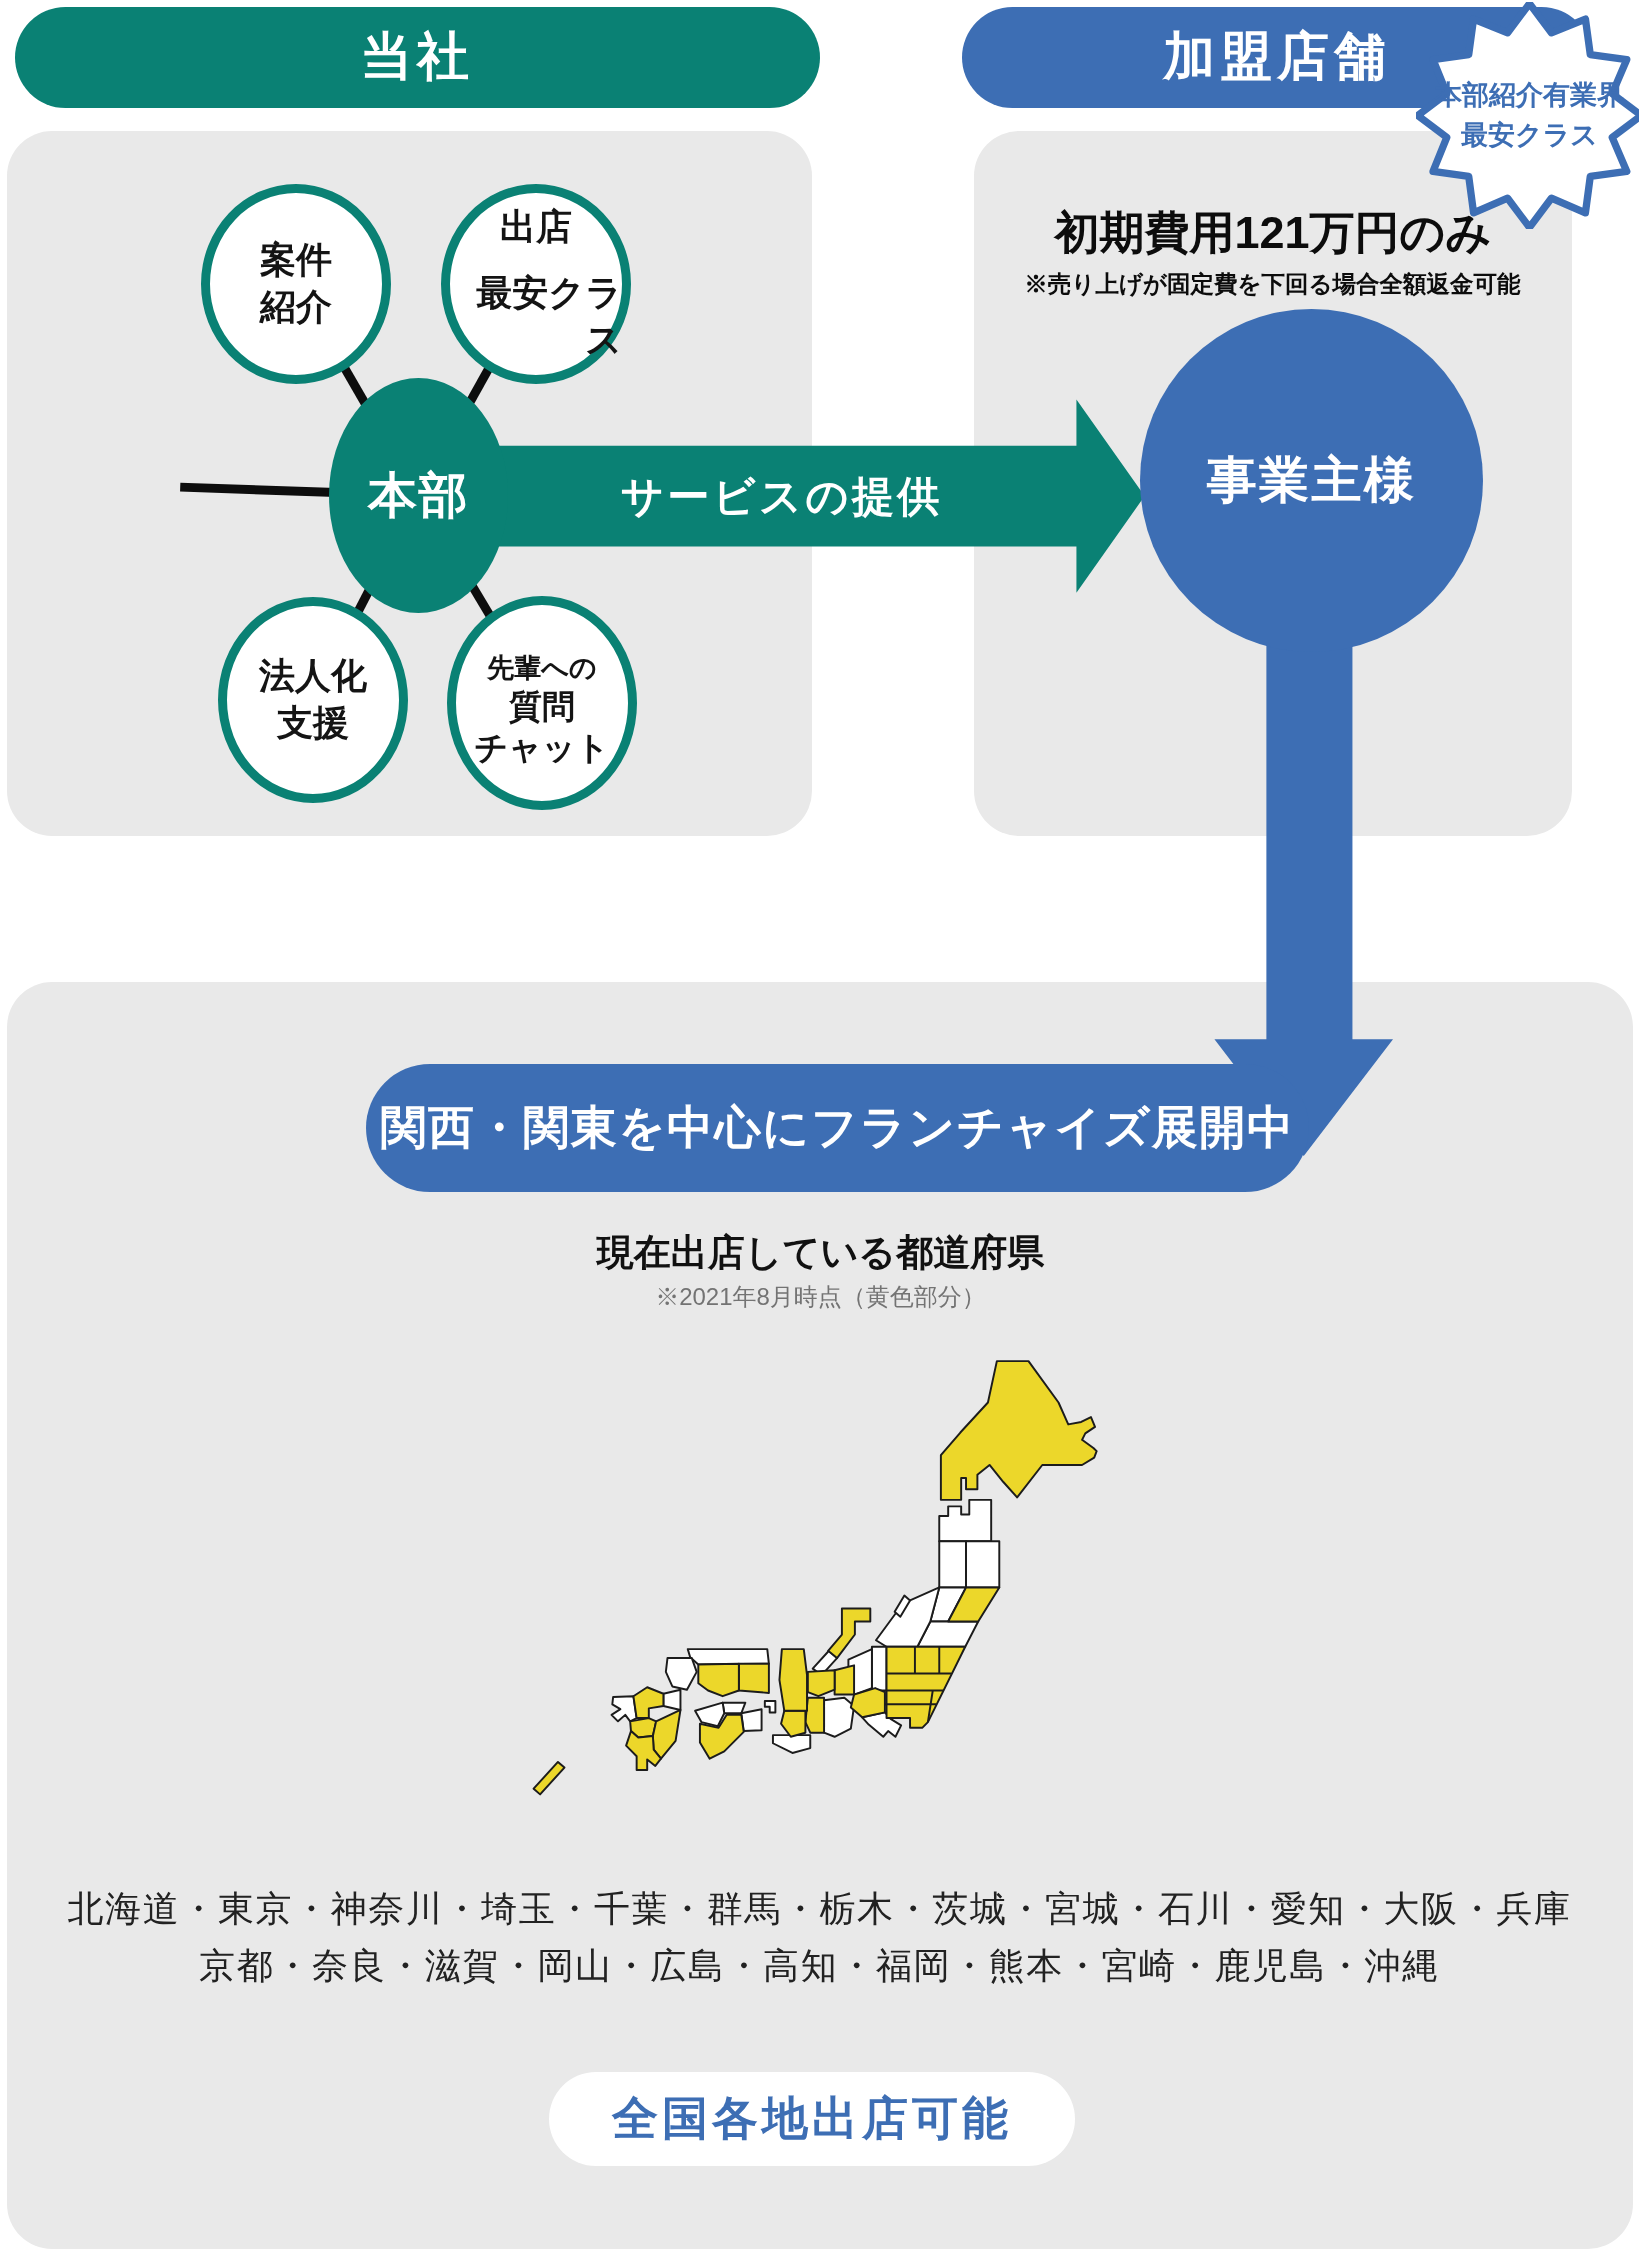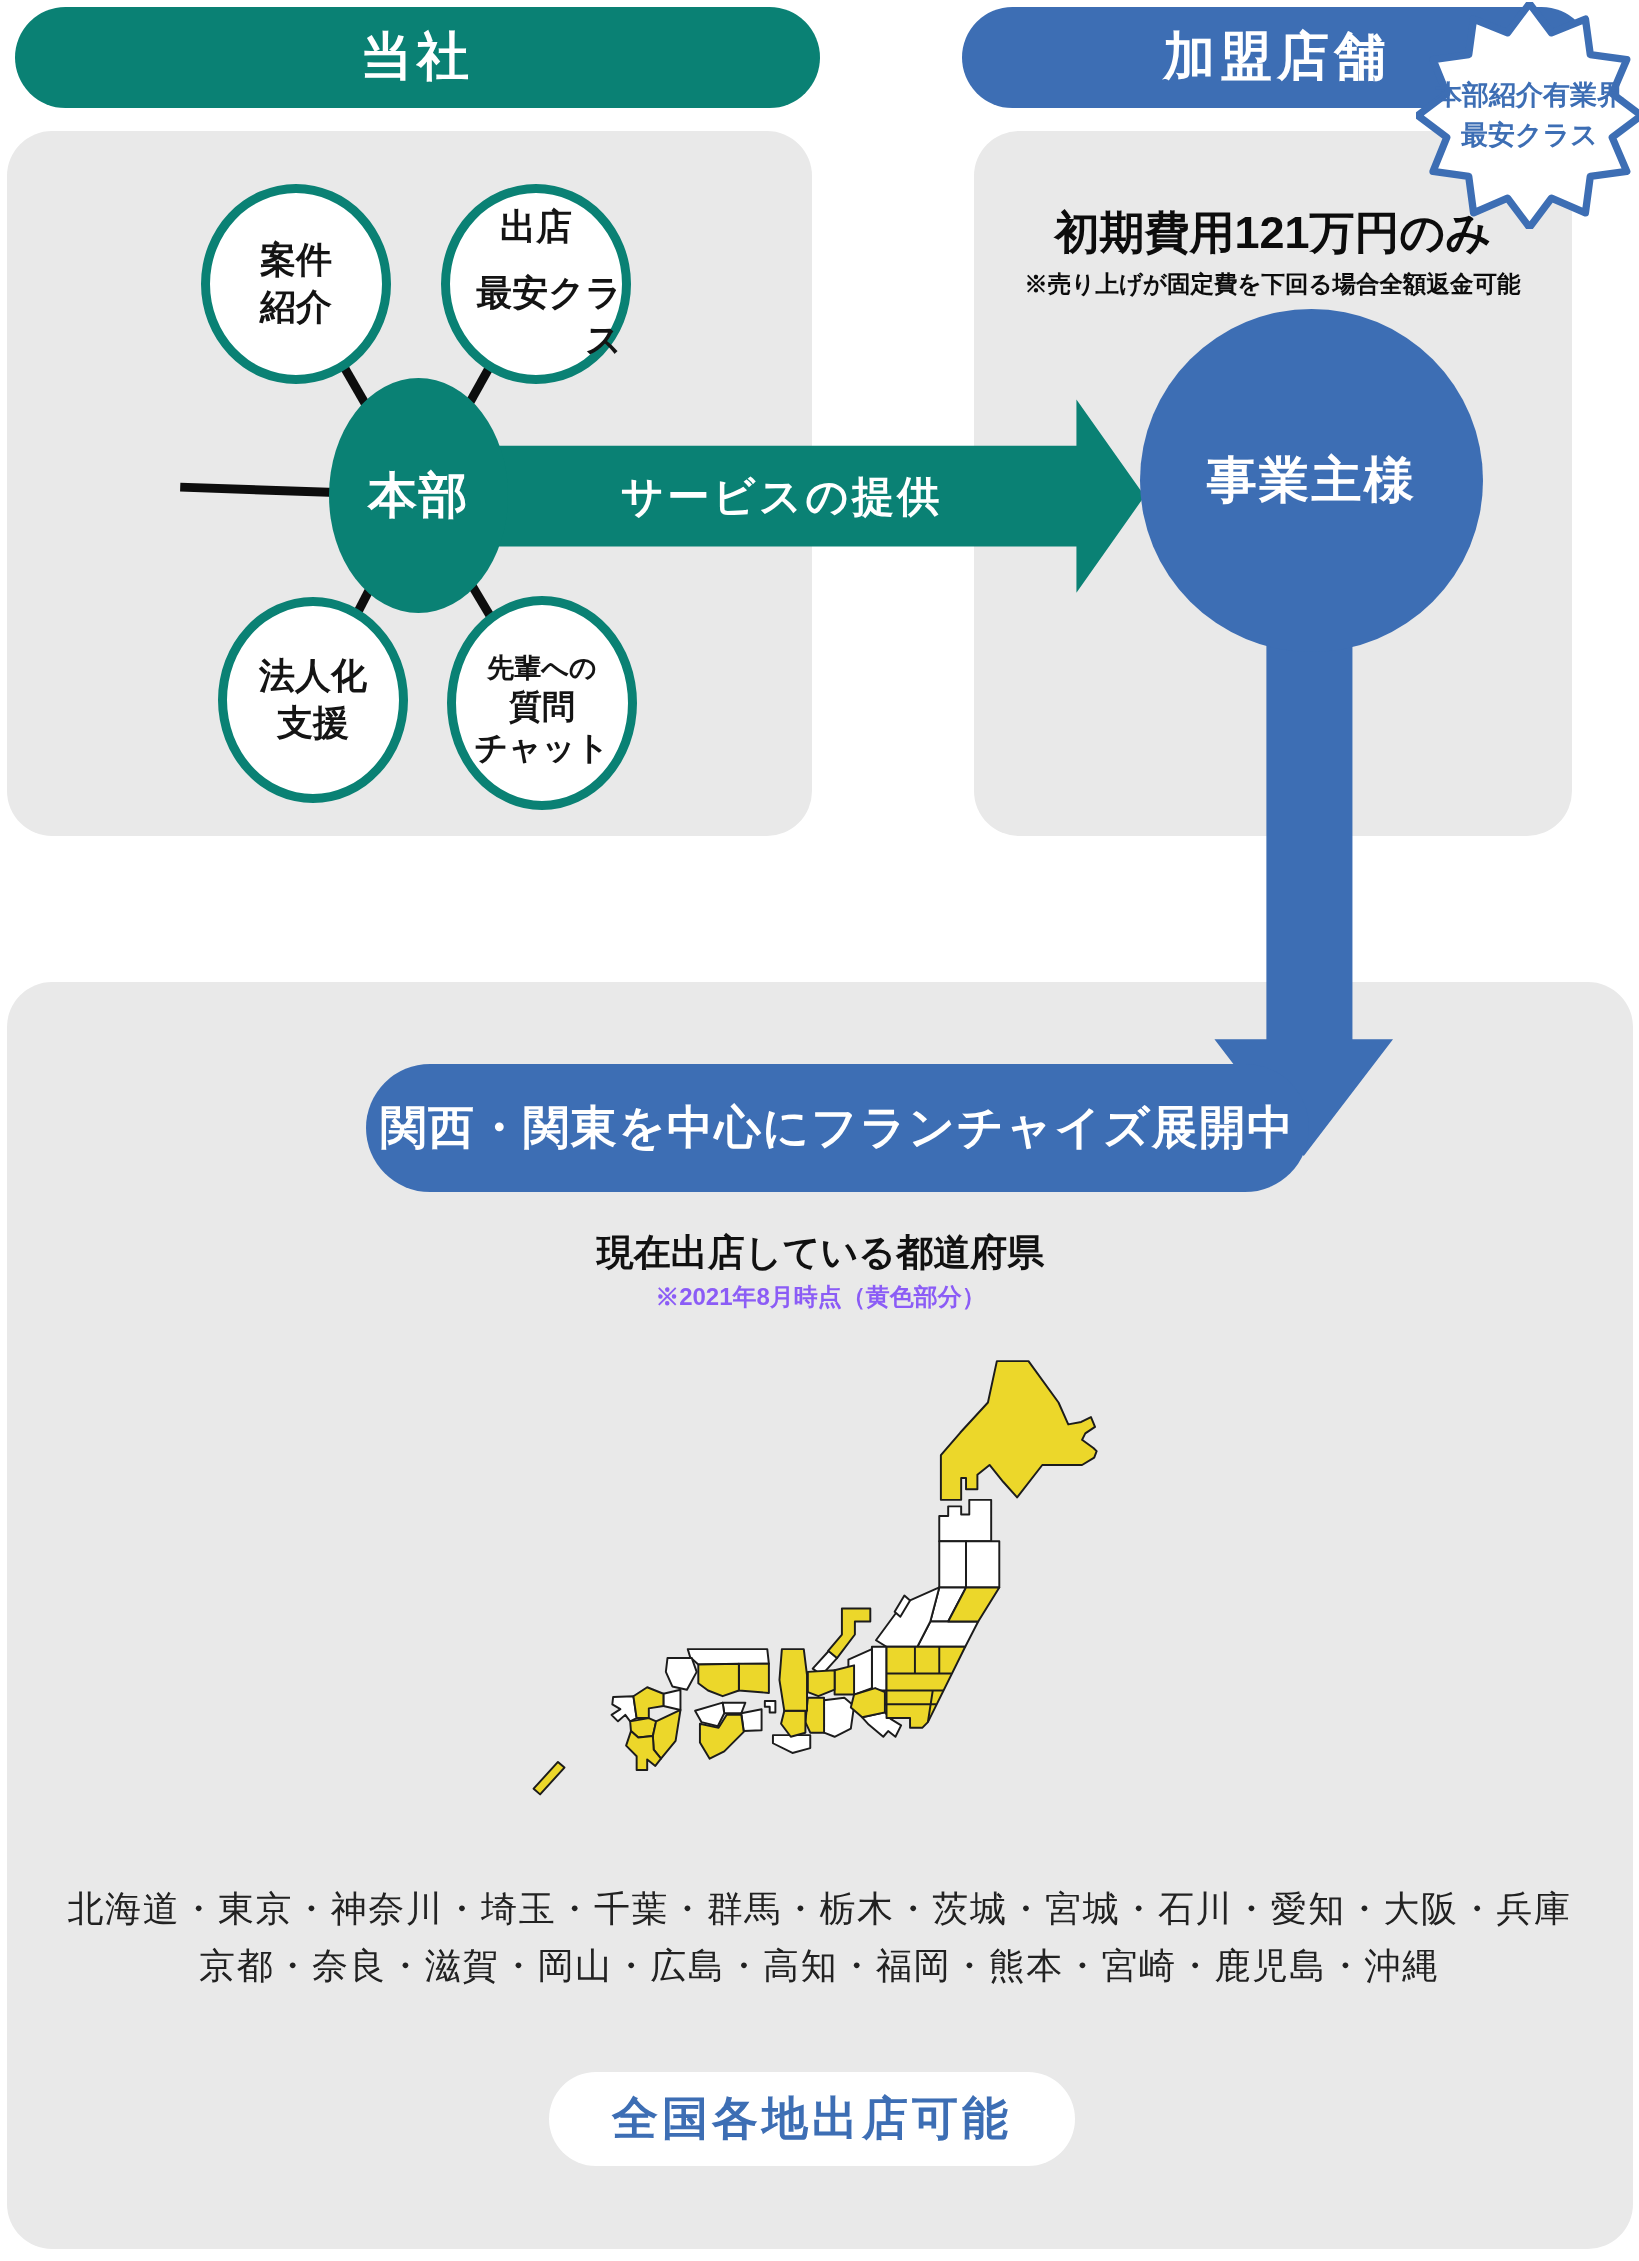--- a/index.html
+++ b/index.html
@@ -62,21 +62,21 @@
   .fee-note{position:absolute;z-index:4;left:933px;top:268px;width:679px;text-align:center;
             font-size:23.5px;font-weight:600;color:#0c0c0c;}
 
   
   .banner{position:absolute;z-index:3;left:366px;top:1064px;width:943px;height:128px;background:var(--blue);
           border-radius:65px;display:flex;align-items:center;justify-content:center;
           color:#fff;font-weight:800;font-size:46px;letter-spacing:1.6px;}
   .sub-title{position:absolute;left:252px;top:1228px;width:1137px;text-align:center;
              font-size:37px;font-weight:600;color:#111;}
   .sub-note{position:absolute;left:252px;top:1281px;width:1137px;text-align:center;
-            font-size:24px;font-weight:700;color:#8b5cf6;}
+            font-size:24px;font-weight:400;color:#737373;}
   .map{position:absolute;left:487px;top:1323px;width:666px;height:503px;}
   .map polygon,.map path{stroke:var(--line);stroke-width:2.4;stroke-linejoin:round;fill:none;}
   .map .w{fill:#ffffff;}
   .map .y{fill:var(--yellow);}
   .pref{position:absolute;left:0;width:1639px;text-align:center;font-size:36px;font-weight:500;
         letter-spacing:1.6px;color:#222;}
   .pref-1{top:1885px;}
   .pref-2{top:1942px;}
   .cta{position:absolute;left:549px;top:2072px;width:526px;height:94px;background:#fff;border-radius:47px;
        display:flex;align-items:center;justify-content:center;color:var(--blue);

